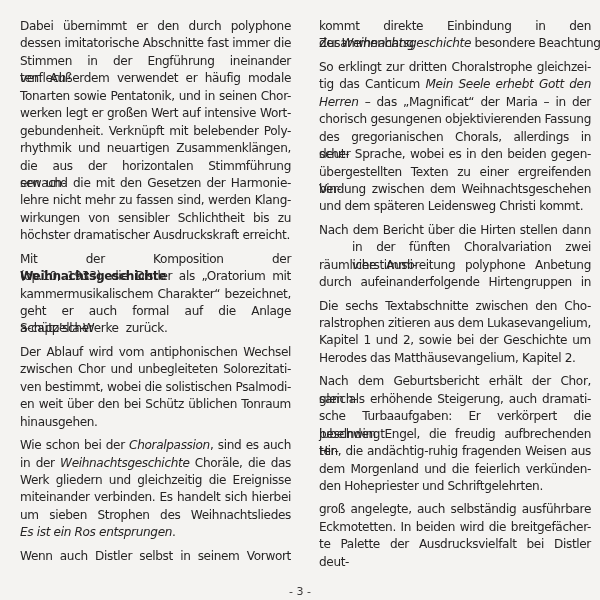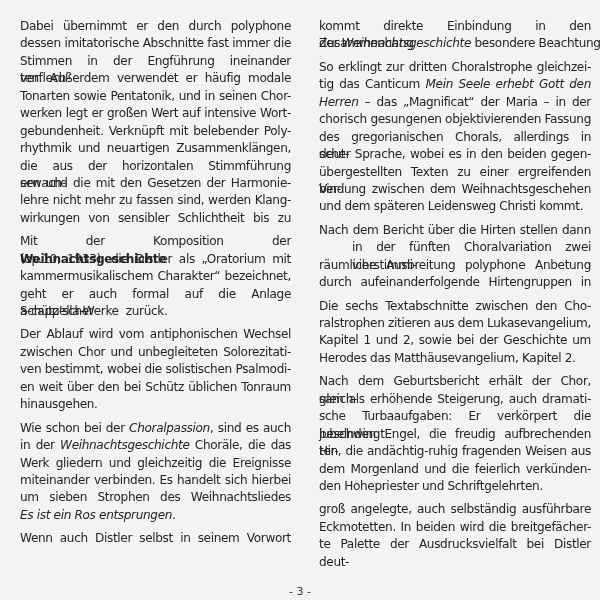--- a/index.html
+++ b/index.html
@@ -52,20 +52,21 @@
       <span class="line" style="white-space: normal;"><span class="seg" style="white-space: normal;">Stimmen in der Engführung ineinander verflech-</span></span>
       <span class="line" style="white-space: normal;"><span class="seg" style="white-space: normal;">ten. Außerdem verwendet er häufig modale</span></span>
       <span class="line" style="white-space: normal;"><span class="seg" style="white-space: normal;">Tonarten sowie Pentatonik, und in seinen Chor-</span></span>
       <span class="line" style="white-space: normal;"><span class="seg" style="white-space: normal;">werken legt er großen Wert auf intensive Wort-</span></span>
       <span class="line" style="white-space: normal;"><span class="seg" style="white-space: normal;">gebundenheit. Verknüpft mit belebender Poly-</span></span>
       <span class="line" style="white-space: normal;"><span class="seg" style="white-space: normal;">rhythmik  und neuartigen Zusammenklängen,</span></span>
       <span class="line" style="white-space: normal;"><span class="seg" style="white-space: normal;">die aus der horizontalen Stimmführung erwach-</span></span>
       <span class="line" style="white-space: normal;"><span class="seg" style="white-space: normal;">sen und die mit den Gesetzen der Harmonie-</span></span>
       <span class="line" style="white-space: normal;"><span class="seg" style="white-space: normal;">lehre nicht mehr zu fassen sind, werden Klang-</span></span>
       <span class="line" style="white-space: normal;"><span class="seg" style="white-space: normal;">wirkungen von sensibler Schlichtheit bis zu</span></span>
+      <span class="line last"><span class="seg">höchster dramatischer Ausdruckskraft erreicht.</span></span>
     </div>
     <div class="para">
       <span class="line" style="white-space: normal;"><span class="seg" style="white-space: normal;">Mit der Komposition der </span><span class="seg b" style="white-space: normal;">Weihnachtsgeschichte</span></span>
       <span class="line" style="white-space: normal;"><span class="seg" style="white-space: normal;">(op.10, 1933), die Distler als „Oratorium mit</span></span>
       <span class="line" style="white-space: normal;"><span class="seg" style="white-space: normal;">kammermusikalischem Charakter“ bezeichnet,</span></span>
       <span class="line" style="white-space: normal;"><span class="seg" style="white-space: normal;">geht er auch formal auf die Anlage Schütz’scher</span></span>
       <span class="line last"><span class="seg">a-cappella-Werke  zurück.</span></span>
     </div>
     <div class="para">
       <span class="line" style="white-space: normal;"><span class="seg" style="white-space: normal;">Der Ablauf wird vom antiphonischen Wechsel</span></span>

